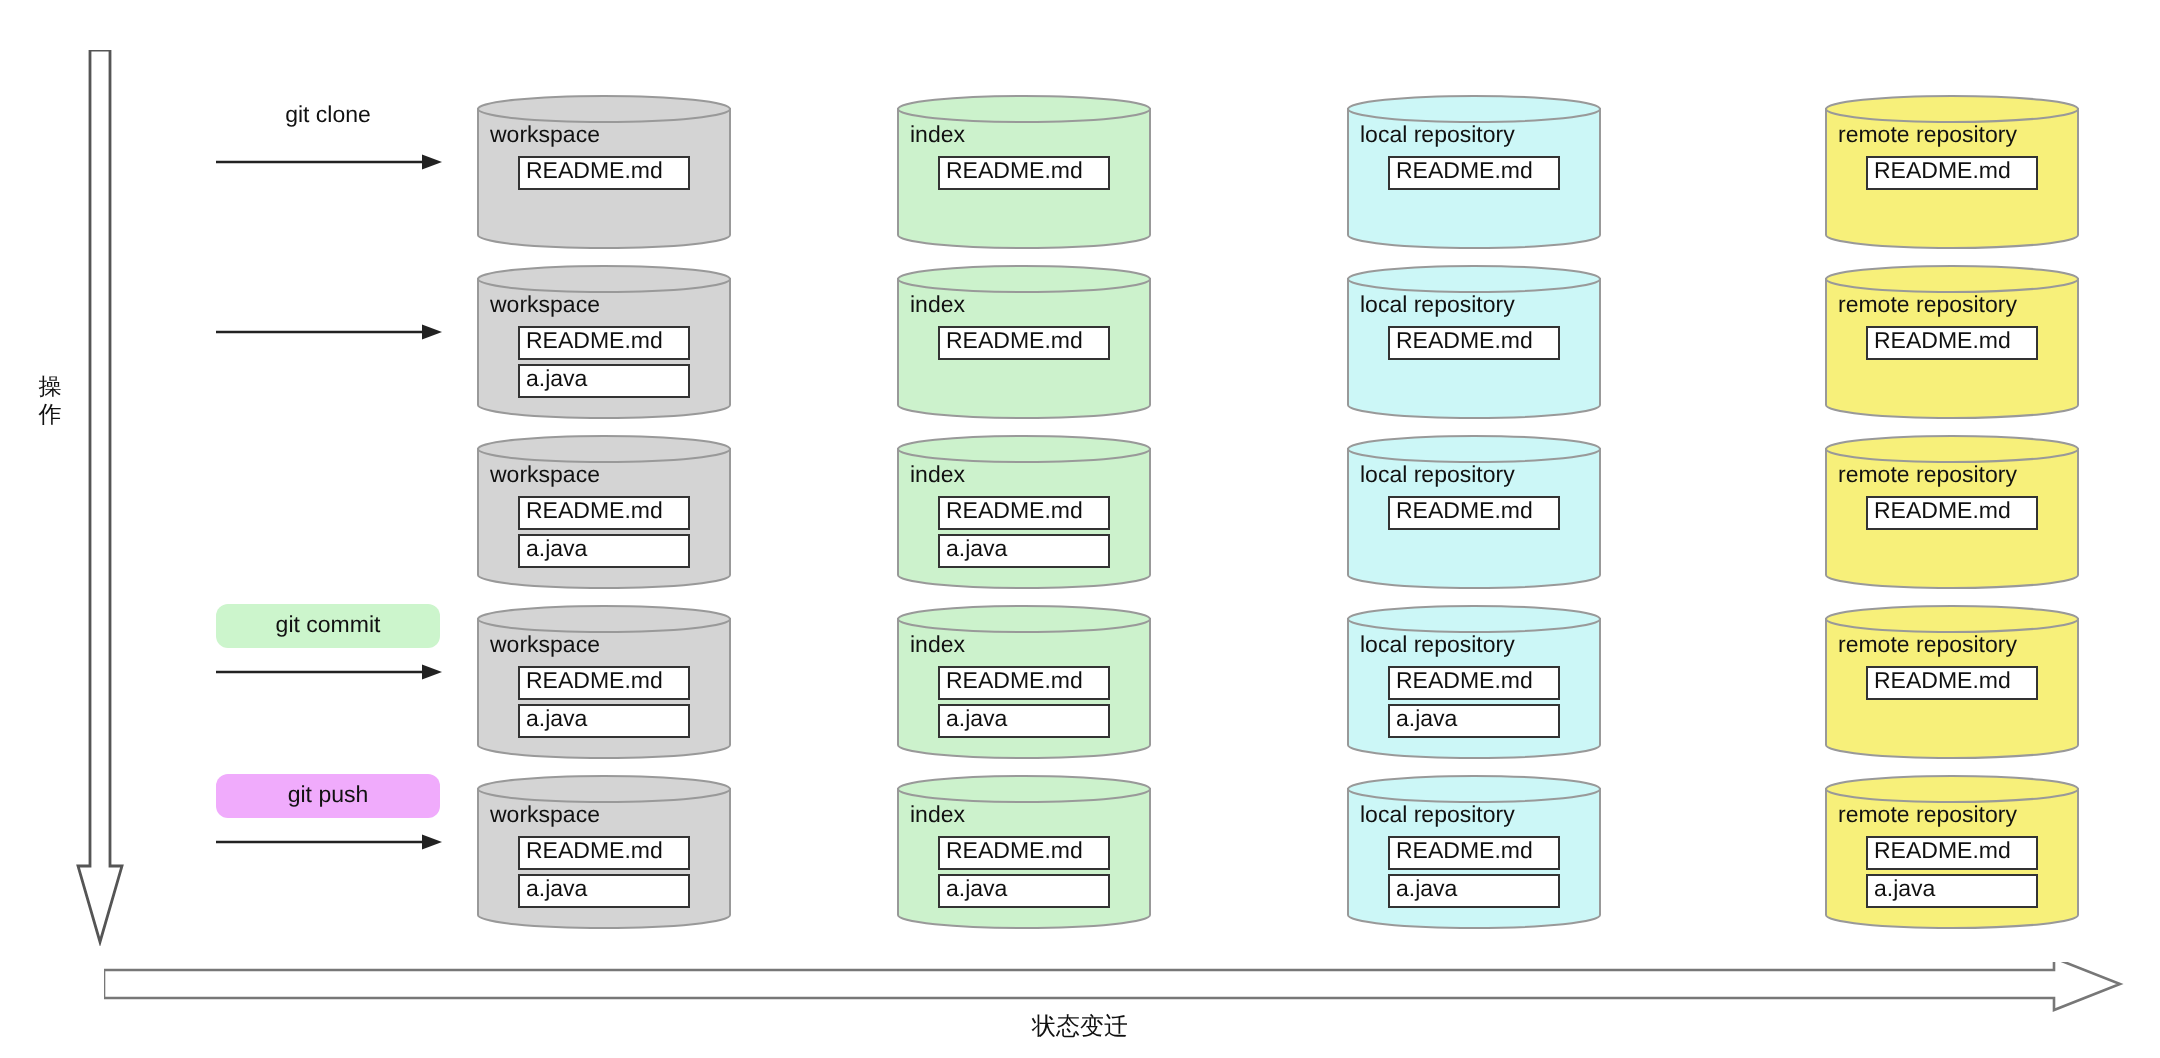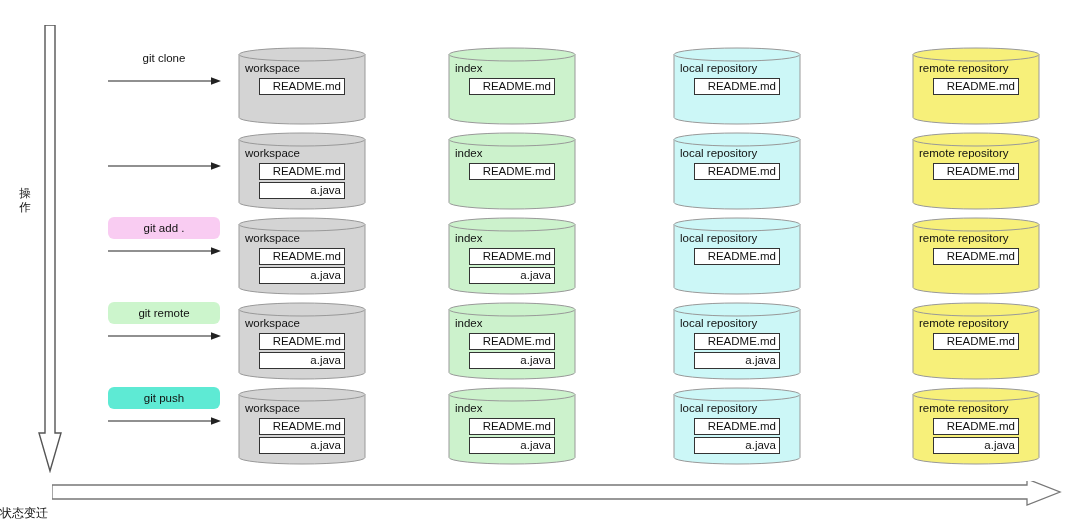--- a/index.html
+++ b/index.html
@@ -52,20 +52,21 @@
     top: 481px;
     width: 1010px;
     height: 26px;
   }
   .h-axis svg { display: block; }
   .h-axis-label {
     position: absolute;
     left: 0px;
     top: 505px;
     width: 1080px;
+    text-align: center;
     font-size: 12px;
     color: #111;
     font-family: "DejaVu Sans", "Liberation Sans", sans-serif;
   }
 
   
   .row {
     position: absolute;
     left: 0;
     width: 1080px;
@@ -129,21 +130,21 @@
     top: 31px;
     width: 128px;
   }
   .file-box {
     margin: 0 auto 2px auto;
     background: #ffffff;
     border: 1px solid #333333;
     font-size: 11.5px;
     line-height: 15px;
     height: 15px;
-    text-align: right;
+    text-align: left;
     color: #111;
     white-space: nowrap;
     box-sizing: content-box;
     padding: 0 3px;
     display: table;
   }
   .file-box.readme { min-width: 78px; }
   .file-box.ajava  { min-width: 78px; }
 </style>
 </head>
@@ -281,22 +282,74 @@
              L 127 7.5 Z" fill="#f7f07a" stroke="#999999" stroke-width="1"></path>
     <ellipse cx="64" cy="7.5" rx="63" ry="6.5" fill="#f7f07a" stroke="#999999" stroke-width="1"></ellipse>
   </svg>
           <div class="cyl-title">remote repository</div>
           <div class="files">
             <div class="file-box readme">README.md</div>
           </div>
         </div>
       </div>
       <div class="row" style="top: 217px;">
+        <div class="cyl" style="left: 238px; top: 0px;">
+  <svg class="cyl-svg" width="128" height="78" viewBox="0 0 128 78">
+    <path d="M 1 7.5 L 1 70.5
+             A 63 6.5 0 0 0 127 70.5
+             L 127 7.5 Z" fill="#d4d4d4" stroke="#999999" stroke-width="1"></path>
+    <ellipse cx="64" cy="7.5" rx="63" ry="6.5" fill="#d4d4d4" stroke="#999999" stroke-width="1"></ellipse>
+  </svg>
+          <div class="cyl-title">workspace</div>
+          <div class="files">
+            <div class="file-box readme">README.md</div>
+            <div class="file-box ajava">a.java</div>
+          </div>
+        </div>
+        <div class="cyl" style="left: 448px; top: 0px;">
+  <svg class="cyl-svg" width="128" height="78" viewBox="0 0 128 78">
+    <path d="M 1 7.5 L 1 70.5
+             A 63 6.5 0 0 0 127 70.5
+             L 127 7.5 Z" fill="#ccf2cc" stroke="#999999" stroke-width="1"></path>
+    <ellipse cx="64" cy="7.5" rx="63" ry="6.5" fill="#ccf2cc" stroke="#999999" stroke-width="1"></ellipse>
+  </svg>
+          <div class="cyl-title">index</div>
+          <div class="files">
+            <div class="file-box readme">README.md</div>
+            <div class="file-box ajava">a.java</div>
+          </div>
+        </div>
+        <div class="cyl" style="left: 673px; top: 0px;">
+  <svg class="cyl-svg" width="128" height="78" viewBox="0 0 128 78">
+    <path d="M 1 7.5 L 1 70.5
+             A 63 6.5 0 0 0 127 70.5
+             L 127 7.5 Z" fill="#ccf7f7" stroke="#999999" stroke-width="1"></path>
+    <ellipse cx="64" cy="7.5" rx="63" ry="6.5" fill="#ccf7f7" stroke="#999999" stroke-width="1"></ellipse>
+  </svg>
+          <div class="cyl-title">local repository</div>
+          <div class="files">
+            <div class="file-box readme">README.md</div>
+          </div>
+        </div>
+        <div class="cyl" style="left: 912px; top: 0px;">
+  <svg class="cyl-svg" width="128" height="78" viewBox="0 0 128 78">
+    <path d="M 1 7.5 L 1 70.5
+             A 63 6.5 0 0 0 127 70.5
+             L 127 7.5 Z" fill="#f7f07a" stroke="#999999" stroke-width="1"></path>
+    <ellipse cx="64" cy="7.5" rx="63" ry="6.5" fill="#f7f07a" stroke="#999999" stroke-width="1"></ellipse>
+  </svg>
+          <div class="cyl-title">remote repository</div>
+          <div class="files">
+            <div class="file-box readme">README.md</div>
+          </div>
+        </div>
+      </div>
+      <div class="row" style="top: 302px;">
         <div class="op">
-          <div class="op-chip" style="background: rgb(249, 204, 242);">git add .</div>
+          <div class="op-chip" style="background: rgb(204, 245, 204);">git commit</div>
           <div class="op-arrow">
             <svg width="114" height="12" viewBox="0 0 114 12">
       <line x1="0" y1="6" x2="103" y2="6" stroke="#222" stroke-width="1.2"></line>
       <path d="M 103 2.2 L 113 6 L 103 9.8 Z" fill="#222"></path>
     </svg>
           </div>
         </div>
         <div class="cyl" style="left: 238px; top: 0px;">
   <svg class="cyl-svg" width="128" height="78" viewBox="0 0 128 78">
     <path d="M 1 7.5 L 1 70.5
@@ -326,38 +379,39 @@
         <div class="cyl" style="left: 673px; top: 0px;">
   <svg class="cyl-svg" width="128" height="78" viewBox="0 0 128 78">
     <path d="M 1 7.5 L 1 70.5
              A 63 6.5 0 0 0 127 70.5
              L 127 7.5 Z" fill="#ccf7f7" stroke="#999999" stroke-width="1"></path>
     <ellipse cx="64" cy="7.5" rx="63" ry="6.5" fill="#ccf7f7" stroke="#999999" stroke-width="1"></ellipse>
   </svg>
           <div class="cyl-title">local repository</div>
           <div class="files">
             <div class="file-box readme">README.md</div>
+            <div class="file-box ajava">a.java</div>
           </div>
         </div>
         <div class="cyl" style="left: 912px; top: 0px;">
   <svg class="cyl-svg" width="128" height="78" viewBox="0 0 128 78">
     <path d="M 1 7.5 L 1 70.5
              A 63 6.5 0 0 0 127 70.5
              L 127 7.5 Z" fill="#f7f07a" stroke="#999999" stroke-width="1"></path>
     <ellipse cx="64" cy="7.5" rx="63" ry="6.5" fill="#f7f07a" stroke="#999999" stroke-width="1"></ellipse>
   </svg>
           <div class="cyl-title">remote repository</div>
           <div class="files">
             <div class="file-box readme">README.md</div>
           </div>
         </div>
       </div>
-      <div class="row" style="top: 302px;">
+      <div class="row" style="top: 387px;">
         <div class="op">
-          <div class="op-chip" style="background: rgb(204, 245, 204);">git remote</div>
+          <div class="op-chip" style="background: #f0abfc;">git push</div>
           <div class="op-arrow">
             <svg width="114" height="12" viewBox="0 0 114 12">
       <line x1="0" y1="6" x2="103" y2="6" stroke="#222" stroke-width="1.2"></line>
       <path d="M 103 2.2 L 113 6 L 103 9.8 Z" fill="#222"></path>
     </svg>
           </div>
         </div>
         <div class="cyl" style="left: 238px; top: 0px;">
   <svg class="cyl-svg" width="128" height="78" viewBox="0 0 128 78">
     <path d="M 1 7.5 L 1 70.5
@@ -400,80 +454,18 @@
         <div class="cyl" style="left: 912px; top: 0px;">
   <svg class="cyl-svg" width="128" height="78" viewBox="0 0 128 78">
     <path d="M 1 7.5 L 1 70.5
              A 63 6.5 0 0 0 127 70.5
              L 127 7.5 Z" fill="#f7f07a" stroke="#999999" stroke-width="1"></path>
     <ellipse cx="64" cy="7.5" rx="63" ry="6.5" fill="#f7f07a" stroke="#999999" stroke-width="1"></ellipse>
   </svg>
           <div class="cyl-title">remote repository</div>
           <div class="files">
             <div class="file-box readme">README.md</div>
-          </div>
-        </div>
-      </div>
-      <div class="row" style="top: 387px;">
-        <div class="op">
-          <div class="op-chip" style="background: #5eead4;">git push</div>
-          <div class="op-arrow">
-            <svg width="114" height="12" viewBox="0 0 114 12">
-      <line x1="0" y1="6" x2="103" y2="6" stroke="#222" stroke-width="1.2"></line>
-      <path d="M 103 2.2 L 113 6 L 103 9.8 Z" fill="#222"></path>
-    </svg>
-          </div>
-        </div>
-        <div class="cyl" style="left: 238px; top: 0px;">
-  <svg class="cyl-svg" width="128" height="78" viewBox="0 0 128 78">
-    <path d="M 1 7.5 L 1 70.5
-             A 63 6.5 0 0 0 127 70.5
-             L 127 7.5 Z" fill="#d4d4d4" stroke="#999999" stroke-width="1"></path>
-    <ellipse cx="64" cy="7.5" rx="63" ry="6.5" fill="#d4d4d4" stroke="#999999" stroke-width="1"></ellipse>
-  </svg>
-          <div class="cyl-title">workspace</div>
-          <div class="files">
-            <div class="file-box readme">README.md</div>
-            <div class="file-box ajava">a.java</div>
-          </div>
-        </div>
-        <div class="cyl" style="left: 448px; top: 0px;">
-  <svg class="cyl-svg" width="128" height="78" viewBox="0 0 128 78">
-    <path d="M 1 7.5 L 1 70.5
-             A 63 6.5 0 0 0 127 70.5
-             L 127 7.5 Z" fill="#ccf2cc" stroke="#999999" stroke-width="1"></path>
-    <ellipse cx="64" cy="7.5" rx="63" ry="6.5" fill="#ccf2cc" stroke="#999999" stroke-width="1"></ellipse>
-  </svg>
-          <div class="cyl-title">index</div>
-          <div class="files">
-            <div class="file-box readme">README.md</div>
-            <div class="file-box ajava">a.java</div>
-          </div>
-        </div>
-        <div class="cyl" style="left: 673px; top: 0px;">
-  <svg class="cyl-svg" width="128" height="78" viewBox="0 0 128 78">
-    <path d="M 1 7.5 L 1 70.5
-             A 63 6.5 0 0 0 127 70.5
-             L 127 7.5 Z" fill="#ccf7f7" stroke="#999999" stroke-width="1"></path>
-    <ellipse cx="64" cy="7.5" rx="63" ry="6.5" fill="#ccf7f7" stroke="#999999" stroke-width="1"></ellipse>
-  </svg>
-          <div class="cyl-title">local repository</div>
-          <div class="files">
-            <div class="file-box readme">README.md</div>
-            <div class="file-box ajava">a.java</div>
-          </div>
-        </div>
-        <div class="cyl" style="left: 912px; top: 0px;">
-  <svg class="cyl-svg" width="128" height="78" viewBox="0 0 128 78">
-    <path d="M 1 7.5 L 1 70.5
-             A 63 6.5 0 0 0 127 70.5
-             L 127 7.5 Z" fill="#f7f07a" stroke="#999999" stroke-width="1"></path>
-    <ellipse cx="64" cy="7.5" rx="63" ry="6.5" fill="#f7f07a" stroke="#999999" stroke-width="1"></ellipse>
-  </svg>
-          <div class="cyl-title">remote repository</div>
-          <div class="files">
-            <div class="file-box readme">README.md</div>
             <div class="file-box ajava">a.java</div>
           </div>
         </div>
       </div>
     </div>
 </div>
 
 </body></html>

